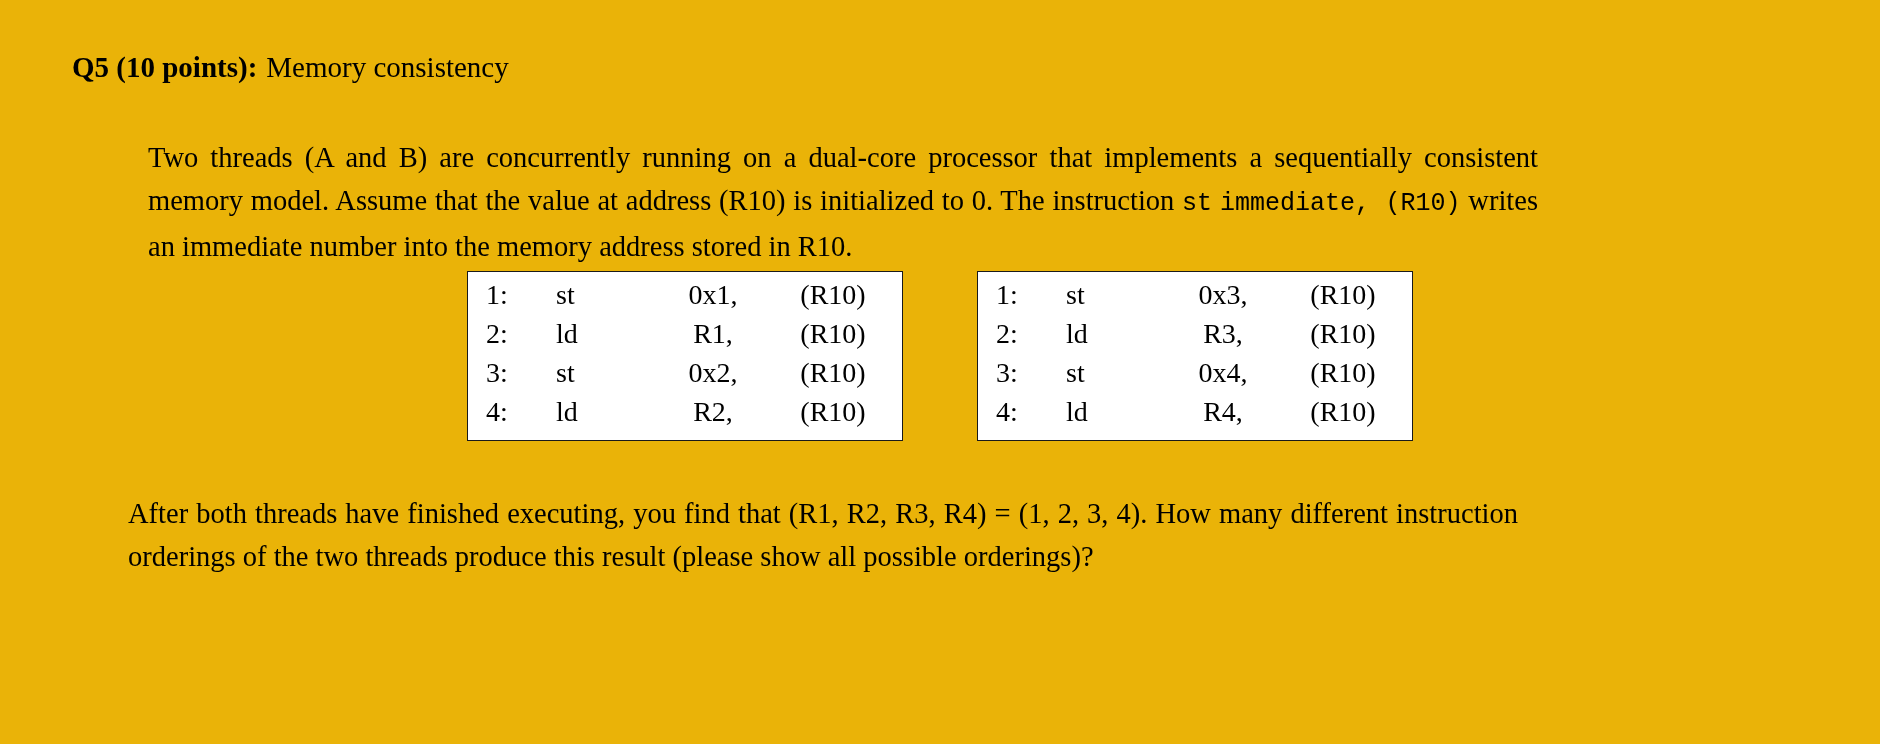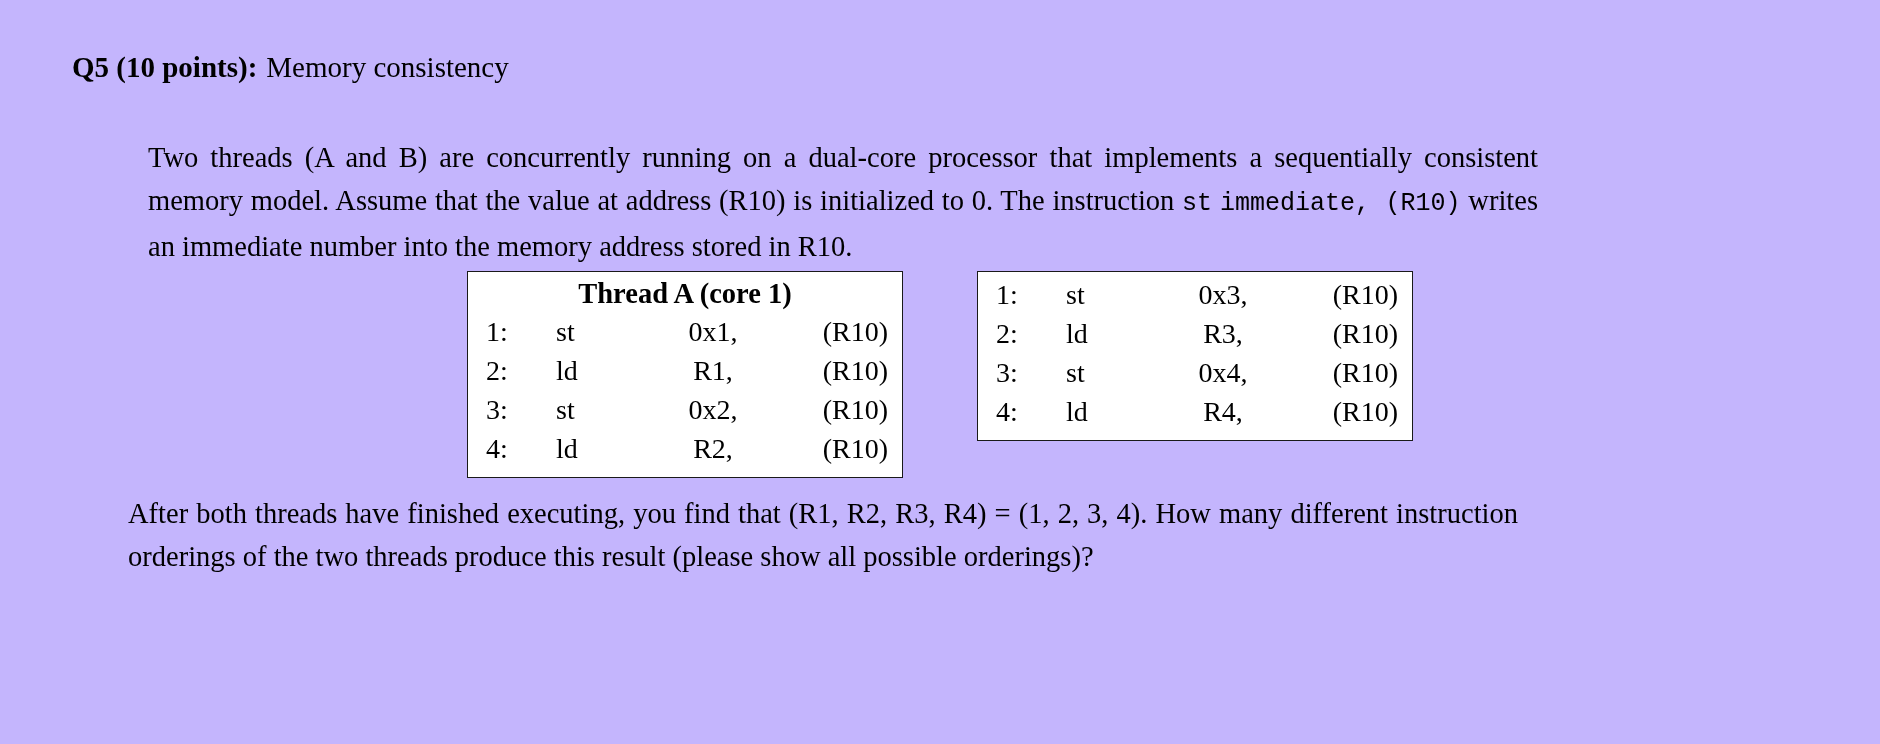--- a/index.html
+++ b/index.html
@@ -12,21 +12,21 @@
     height: 744px;
     font-family: "Liberation Serif", "DejaVu Serif", serif;
     color: #000000;
     overflow: hidden;
   }
 
   .page {
     position: relative;
     width: 1880px;
     height: 744px;
-    background: #c4b5fd;
+    background: #eab308;
   }
 
   
   .question-heading {
     position: absolute;
     left: 72px;
     top: 48px;
     font-size: 29px;
     line-height: 38px;
     white-space: nowrap;
@@ -110,21 +110,21 @@
     text-align: left;
     padding-left: 20px !important;
   }
   .col-arg {
     width: 106px;
     text-align: center;
     padding-left: 18px !important;
   }
   .col-addr {
     width: 110px;
-    text-align: right;
+    text-align: center;
     padding-left: 12px !important;
   }
   .table-a { min-width: 318px; }
   .table-b { min-width: 318px; }
 </style>
 </head>
 <body>
 
 <div class="page">
 
@@ -132,21 +132,20 @@
     <span class="q-label">Q5 (10 points):</span><span class="q-title">Memory consistency</span>
   </div>
 
   <div class="intro-wrap">
     <p class="para"><span>Two threads (A and B) are concurrently running on a dual-core processor that implements a sequentially consistent memory model. Assume that the value at address (R10) is initialized to 0. The instruction </span><span class="mono">st</span> <span class="mono">immediate, (R10)</span><span> writes an immediate number into the memory address stored in R10.</span></p>
   </div>
 
   <div class="tables-row">
 
     <div class="thread-table table-a">
-      <div class="thread-title">Thread A (core 1)</div>
       <table>
         <tbody>
             <tr>
           <td class="col-idx">1:</td>
           <td class="col-op">st</td>
           <td class="col-arg">0x1,</td>
           <td class="col-addr">(R10)</td>
         </tr>
         <tr>
           <td class="col-idx">2:</td>

